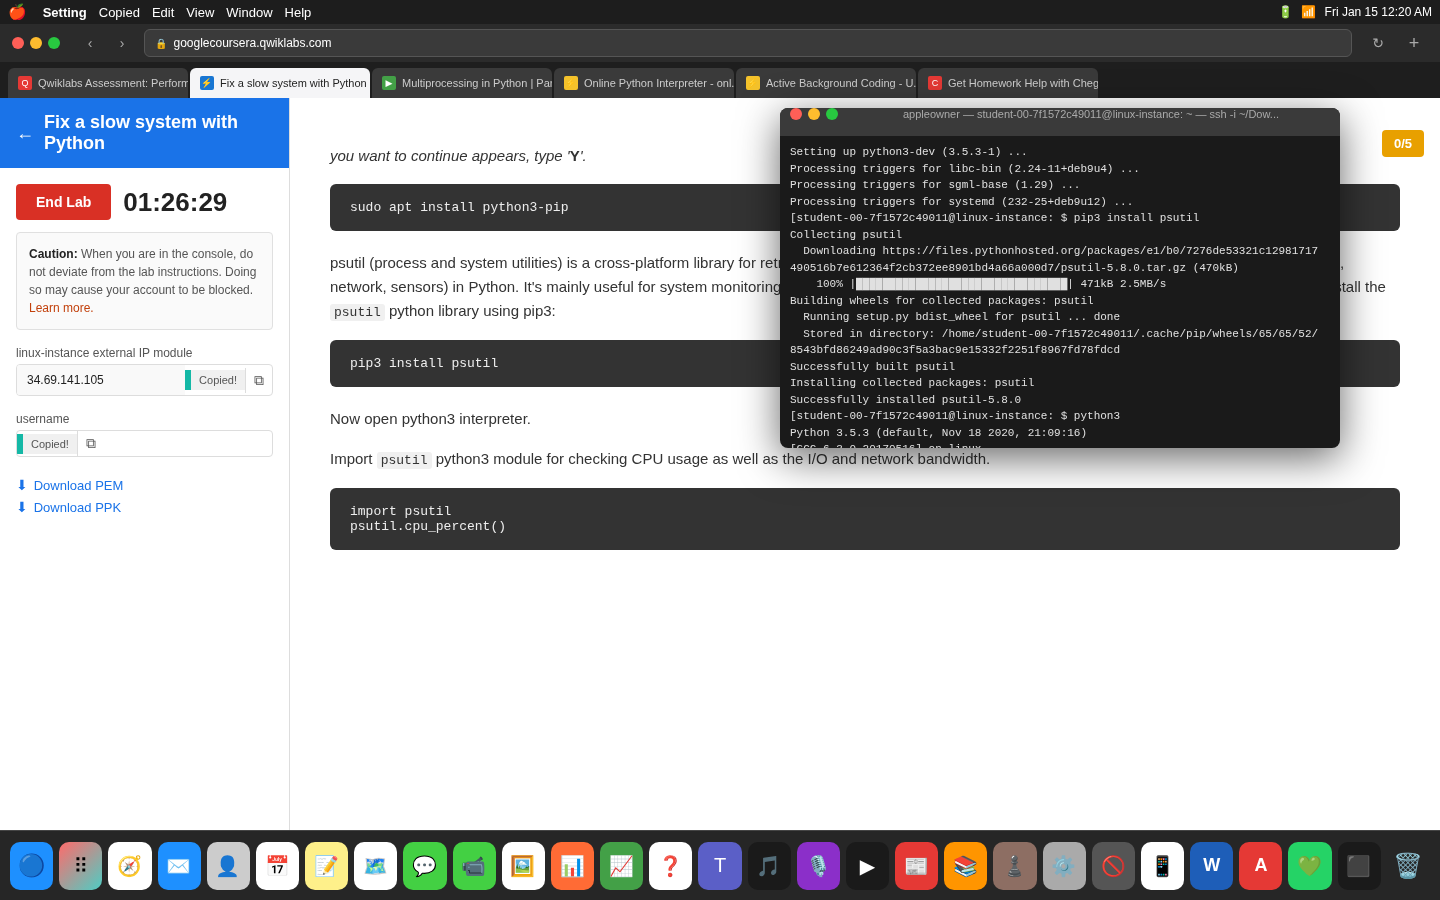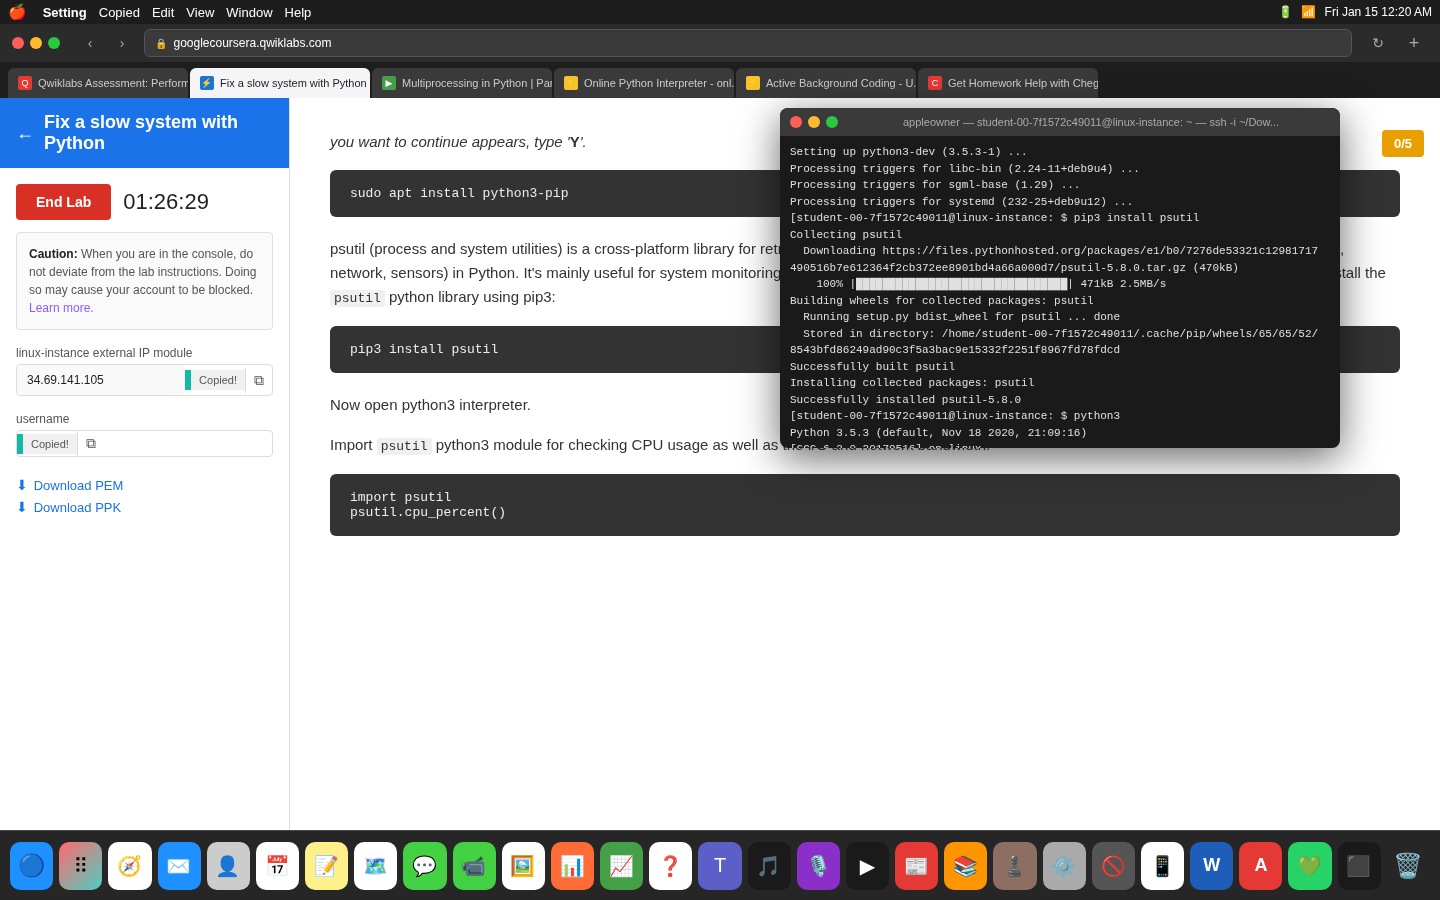--- a/index.html
+++ b/index.html
@@ -155,33 +155,33 @@
     .end-lab-btn {
       background: #d93025;
       color: #ffffff;
       border: none;
       border-radius: 4px;
       padding: 10px 20px;
       font-size: 14px;
       font-weight: 600;
       cursor: pointer;
     }
-    .timer { font-size: 22px; font-weight: 400; color: #222; }
+    .timer { font-size: 26px; font-weight: 700; color: #222; }
 
     .caution-box {
       background: #fafafa;
       border: 1px solid #e0e0e0;
       border-radius: 4px;
       padding: 12px;
       font-size: 12px;
       color: #555;
       line-height: 1.5;
     }
     .caution-box strong { color: #222; }
-    .learn-more { color: #8b5cf6; text-decoration: none; }
+    .learn-more { color: #c2410c; text-decoration: none; }
 
     .field-section { margin-top: 4px; }
     .field-label { font-size: 12px; color: #555; margin-bottom: 4px; }
     .field-value-row {
       display: flex;
       align-items: center;
       border: 1px solid #ddd;
       border-radius: 4px;
       overflow: hidden;
     }
@@ -224,21 +224,21 @@
       text-decoration: none;
       cursor: pointer;
     }
     .download-icon { font-size: 14px; }
 
     
     .main-content {
       flex: 1;
       background: #fff;
       overflow-y: auto;
-      padding: 32px 40px;
+      padding: 46px 40px;
     }
     .content-text { font-size: 15px; color: #333; line-height: 1.6; margin-bottom: 16px; }
     .content-text em { font-style: italic; }
     .code-block {
       background: #333;
       border-radius: 6px;
       padding: 16px 20px;
       margin-bottom: 20px;
       font-family: 'Menlo', 'Monaco', 'Courier New', monospace;
       font-size: 13px;
@@ -266,21 +266,20 @@
       overflow: hidden;
       box-shadow: 0 10px 40px rgba(0,0,0,0.6);
       z-index: 150;
       display: flex;
       flex-direction: column;
     }
     .terminal-titlebar {
       height: 28px;
       background: #3a3a3a;
       display: flex;
-      align-items: center;
       padding: 0 10px;
       gap: 6px;
     }
     .terminal-title {
       margin-left: 8px;
       font-size: 11px;
       color: #aaa;
       flex: 1;
       text-align: center;
     }

